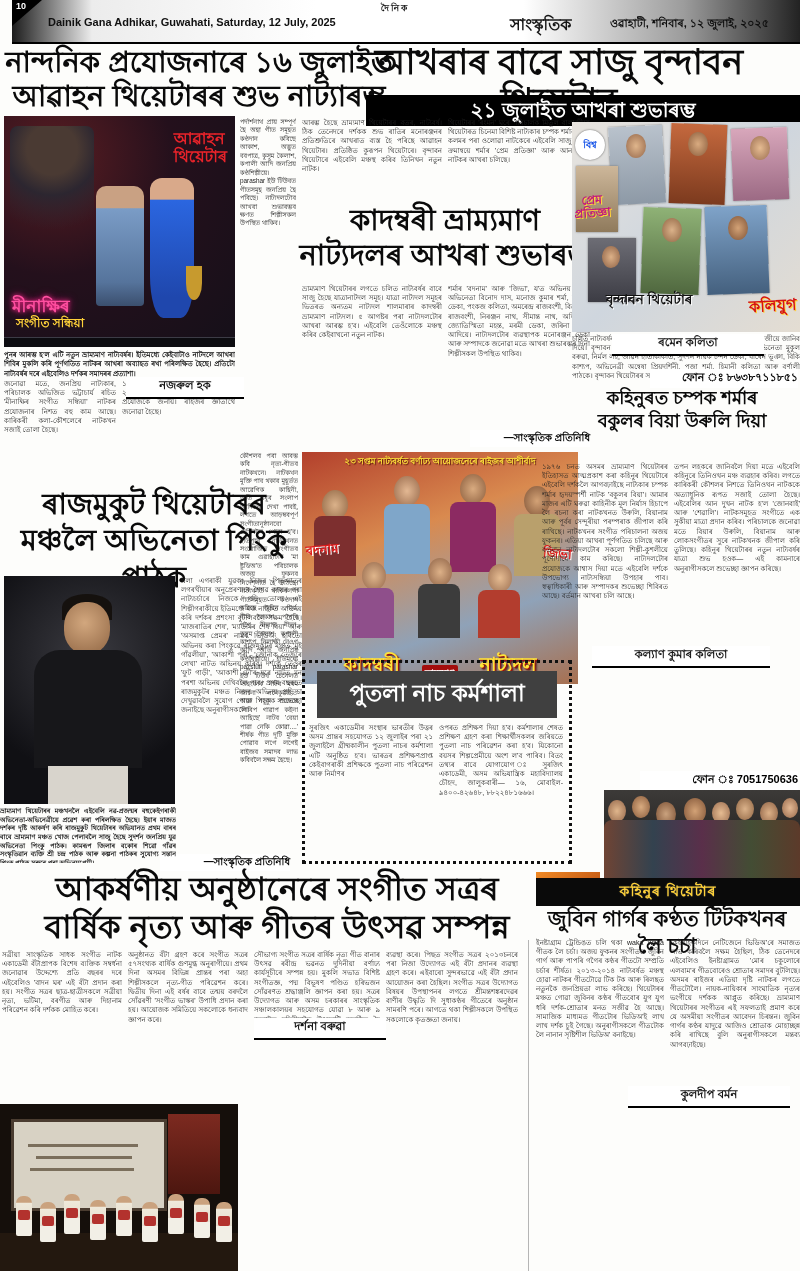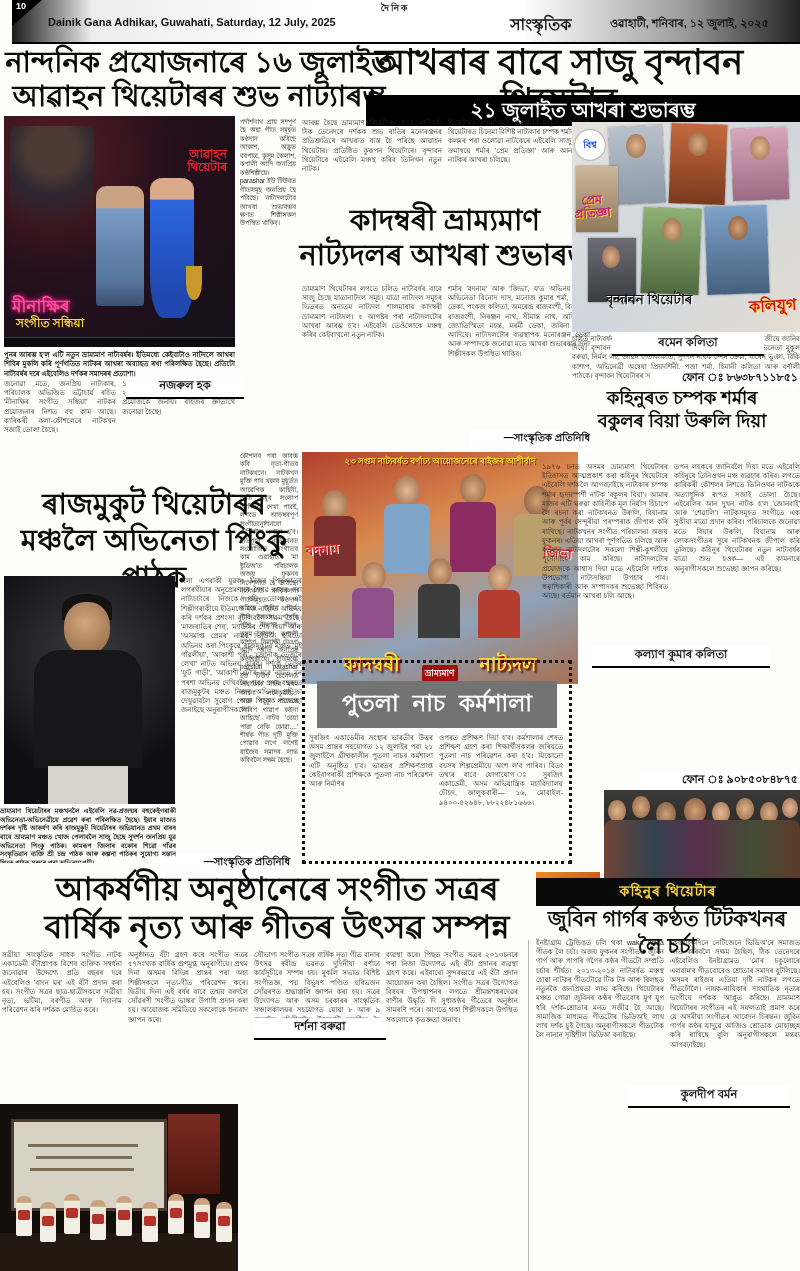--- a/index.html
+++ b/index.html
@@ -37,25 +37,25 @@
   #h-lead-right{left:318px;top:43px;width:482px;font-size:35px;line-height:1.1;}
   #subbar{left:366px;top:95px;width:434px;height:31px;background:#000;color:#fff;
           font-size:20px;font-weight:bold;text-align:center;line-height:31px;}
   #h-kadambari{left:296px;top:203px;width:298px;font-size:29px;line-height:1.2;}
   #h-kohinoor{left:552px;top:387px;width:260px;font-size:18px;line-height:1.25;}
   #h-rajmukut{left:0px;top:486px;width:308px;font-size:29px;line-height:1.25;}
   #h-festival{left:24px;top:871px;width:506px;font-size:32px;line-height:1.18;}
   #h-zubeen{left:534px;top:905px;width:266px;font-size:21px;line-height:1.3;}
   
   #putola-box{left:302px;top:660px;width:270px;height:204px;border:3px dotted #111;box-sizing:border-box;padding:4px;}
-  #putola-head{background:#737373;color:#fff;font-size:23px;font-weight:bold;text-align:center;padding:4px 0;margin:14px 8px 5px 8px;font-family:Liberation Mono, monospace;}
+  #putola-head{background:#404040;color:#fff;font-size:23px;font-weight:bold;text-align:center;padding:4px 0;margin:4px 8px 5px 8px;}
   
   #poster-awahan{left:4px;top:116px;width:231px;height:231px;
     background:radial-gradient(circle at 22% 18%,#5a1d22 0%,#24101c 45%,#151019 100%);}
-  .aw-red{position:absolute;right:8px;top:14px;color:#e8232a;font-weight:bold;font-size:12px;line-height:1.1;text-align:right;margin-top:18px;}
+  .aw-red{position:absolute;right:8px;top:14px;color:#e8232a;font-weight:bold;font-size:16px;line-height:1.1;text-align:left;}
   .aw-man{position:absolute;left:6px;top:10px;width:84px;height:130px;
     background:radial-gradient(circle at 50% 18%,#4a3a33 0 22%,#2c2630 40%,transparent 70%);border-radius:8px;}
   .aw-guy{position:absolute;left:92px;top:70px;width:48px;height:120px;border-radius:10px 10px 4px 4px;
     background:linear-gradient(#c9a183 18%,#7a9cc6 19%,#56749c 80%,#3b4f6e);}
   .aw-lady{position:absolute;left:146px;top:62px;width:44px;height:140px;border-radius:12px 12px 30% 30%;
     background:linear-gradient(#d9a98a 15%,#2b66e0 16%,#1f47ad 85%);}
   .aw-sax{position:absolute;left:182px;top:150px;width:16px;height:34px;background:#c79a2e;border-radius:0 0 60% 60%;}
   .aw-neon{position:absolute;left:8px;bottom:26px;color:#ff4fa0;font-size:17px;font-weight:bold;
     text-shadow:0 0 4px #ff2d8d,0 0 8px #b3166b;}
   .aw-neon2{position:absolute;left:12px;bottom:13px;color:#ffd23a;font-size:12px;font-weight:bold;}
@@ -222,21 +222,21 @@
   <div class="abs byline" style="left:612px;top:334px;width:140px;">ৰমেন কলিতা</div>
   <div class="abs phone" style="left:650px;top:369px;width:148px;">ফোন ঃ ৮৬৩৮৭১১৮৫১</div>
 
   <div id="h-kohinoor" class="abs headline">
     <div>কহিনুৰত চম্পক শৰ্মাৰ</div>
     <div>বকুলৰ বিয়া উৰুলি দিয়া</div>
   </div>
   <div class="abs body-txt" style="left:542px;top:462px;width:126px;height:324px;">১৯৭৬ চনত অসমৰ ভ্ৰাম্যমাণ থিয়েটাৰৰ ইতিহাসত আত্মপ্ৰকাশ কৰা কহিনুৰ থিয়েটাৰে এইবেলি দৰ্শকলৈ আগবঢ়াইছে নাট্যকাৰ চম্পক শৰ্মাৰ হৃদয়স্পৰ্শী নাটক 'বকুলৰ বিয়া'। আমাৰ মাজৰ এটি ঘৰুৱা কাহিনীক মূল নিৰ্যাস হিচাপে লৈ ৰচনা কৰা নাটকখনত উৰুলি, বিয়ানাম আৰু পূৰ্বৰ সেন্দূৰীয়া পৰম্পৰাক জীপাল কৰি ৰাখিছে। নাটকখনৰ সংগীত পৰিচালনা অজয় ফুকনৰ। এতিয়া আখৰা পূৰ্ণগতিত চলিছে আৰু বৰ্তমান নাট্যদলটোৰ সকলো শিল্পী-কুশলীয়ে পূৰ্ণোদ্যমে কাম কৰিছে। নাট্যদলটোৰ প্ৰযোজকে আশ্বাস দিয়া মতে এইবেলি দৰ্শকে উপভোগ্য নাট্যসন্ধিয়া উপহাৰ পাব। স্বত্বাধিকাৰী আৰু সম্পাদকৰ শুভেচ্ছা শিবিৰত আছে। বৰ্তমান আখৰা চলি আছে।</div>
   <div class="abs body-txt" style="left:674px;top:462px;width:126px;height:324px;">তপন লহকৰে জানিবলৈ দিয়া মতে এইবেলি কহিনুৰে তিনিওখন মঞ্চ ব্যৱহাৰ কৰিব। লগতে কাৰিকৰী কৌশলৰ নিশতে তিনিওখন নাটককে অত্যাধুনিক ৰূপত সজাই তোলা হৈছে। এইবেলিৰ আন দুখন নাটক হ'ল 'জোনবাই' আৰু 'শেৱালি'। নাটকসমূহত সংগীতে এক সুকীয়া মাত্ৰা প্ৰদান কৰিব। পৰিচালকে জনোৱা মতে বিয়াৰ উৰুলি, বিয়ানাম আৰু লোকসংগীতৰ সুৰে নাটকখনক জীপাল কৰি তুলিছে। কহিনুৰ থিয়েটাৰৰ নতুন নাট্যবৰ্ষৰ যাত্ৰা শুভ হওক— এই কামনাৰে অনুৰাগীসকলে শুভেচ্ছা জ্ঞাপন কৰিছে।</div>
   <div class="abs byline" style="left:592px;top:646px;width:166px;">কল্যাণ কুমাৰ কলিতা</div>
-  <div class="abs phone" style="left:640px;top:771px;width:158px;">ফোন ঃ ৯০৮৫০৮৪৮৭৫</div>
+  <div class="abs phone" style="left:640px;top:771px;width:158px;">ফোন ঃ 7051750636</div>
 
   <div id="poster-kohinoor" class="abs photo">
     <div class="face" style="left:4px;top:10px;width:18px;height:22px;background:radial-gradient(#e0b68c,#93664a);"></div>
     <div class="face" style="left:28px;top:6px;width:18px;height:22px;background:radial-gradient(#d9ab80,#8a5c3c);"></div>
     <div class="face" style="left:52px;top:12px;width:20px;height:24px;background:radial-gradient(#caa27e,#7a4f33);"></div>
     <div class="face" style="left:80px;top:8px;width:22px;height:26px;background:radial-gradient(#d3a276,#7f5336);"></div>
     <div class="face" style="left:108px;top:12px;width:18px;height:22px;background:radial-gradient(#e6bc92,#9a6d50);"></div>
     <div class="face" style="left:132px;top:8px;width:18px;height:22px;background:radial-gradient(#dbb28a,#8f6543);"></div>
     <div class="face" style="left:156px;top:12px;width:18px;height:22px;background:radial-gradient(#ddb188,#8c6044);"></div>
     <div class="face" style="left:178px;top:8px;width:16px;height:20px;background:radial-gradient(#e3b893,#96684a);"></div>

